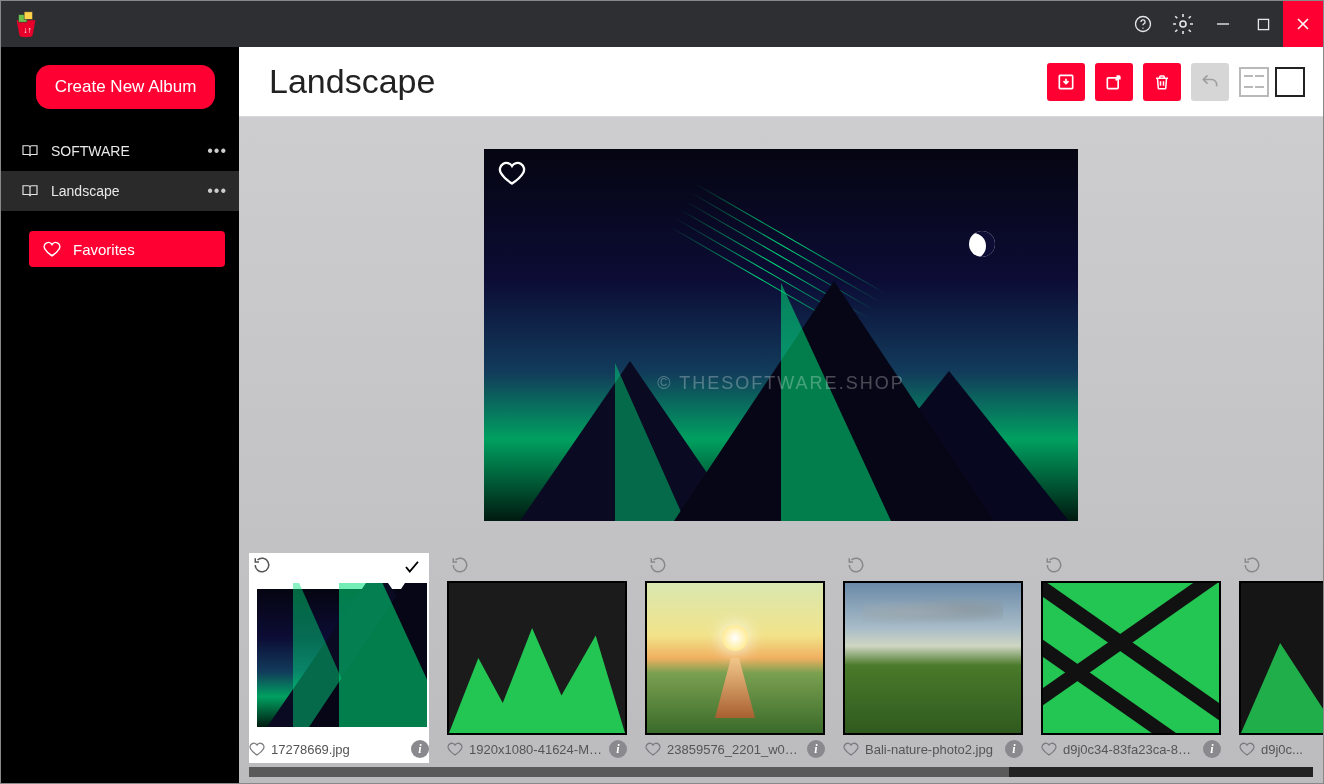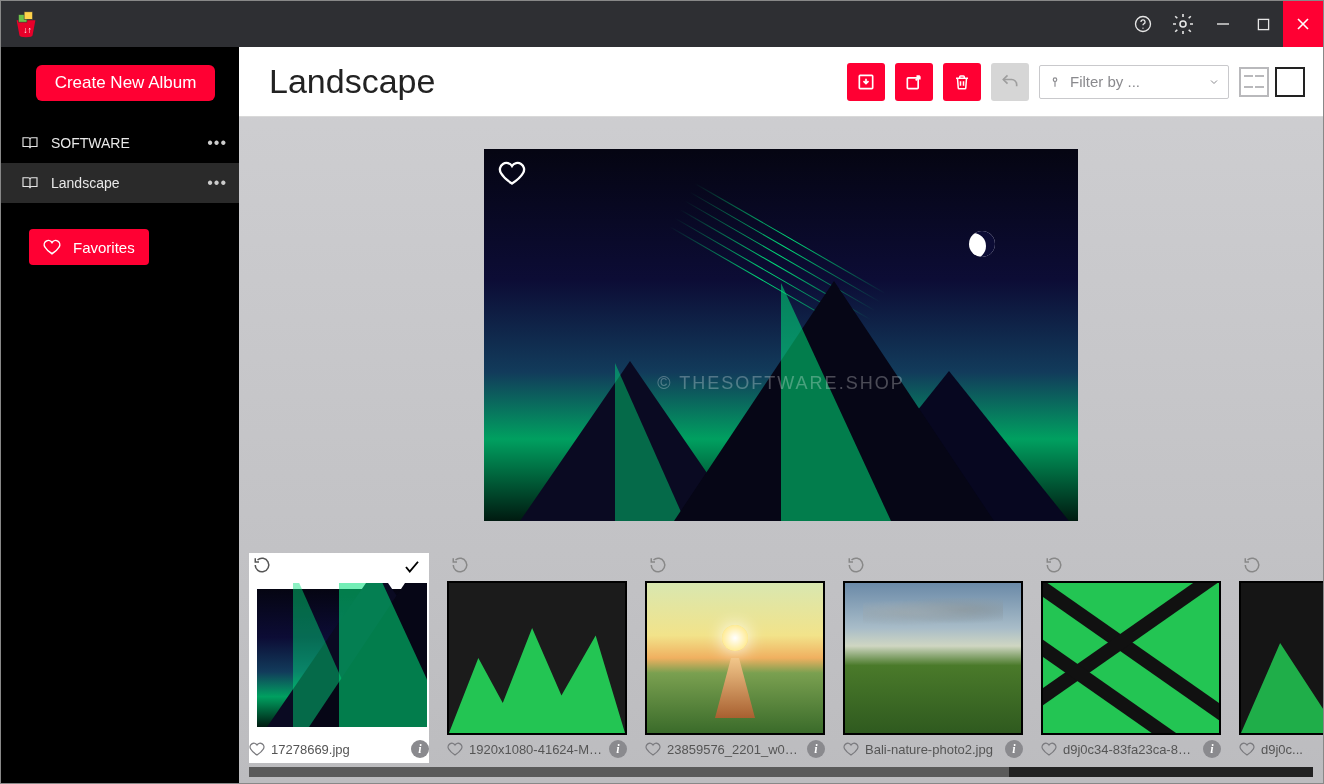--- a/index.html
+++ b/index.html
@@ -12,28 +12,28 @@
   .titlebar-right { display:flex; align-items:stretch; height:46px; }
   .tb-btn { width:40px; height:46px; display:flex; align-items:center; justify-content:center; color:#e6e6e6; cursor:pointer; }
   .tb-btn.close { background:#ff0033; color:#fff; width:40px; }
   .tb-btn svg { stroke:#e6e6e6; fill:none; }
   .tb-btn.close svg { stroke:#fff; }
   .tb-gear svg { stroke:#e6e6e6; }
   
   .body { flex:1; display:flex; min-height:0; }
   
   .sidebar { width:238px; background:#000; display:flex; flex-direction:column; padding-top:18px; }
-  .create-btn { margin:0 24px 22px 35px; height:36px; background:#ff0033; color:#fff; border:none; font-size:17px; border-radius:6px; cursor:pointer; }
+  .create-btn { margin:0 24px 22px 35px; height:44px; background:#ff0033; color:#fff; border:none; font-size:17px; border-radius:14px; cursor:pointer; }
   .album-list { display:flex; flex-direction:column; }
   .album-item { height:40px; display:flex; align-items:center; padding:0 12px 0 20px; color:#e8e8e8; font-size:14px; cursor:pointer; justify-content:space-between; }
   .album-item.active { background:#2a2a2a; }
   .album-left { display:flex; align-items:center; gap:12px; }
   .album-icon { width:18px; height:14px; }
   .more-dots { color:#ccc; font-size:16px; letter-spacing:1px; }
-  .cat-group { margin:26px 14px 0 28px; display:flex; flex-direction:row; gap:10px; }
+  .cat-group { margin:20px 14px 0 28px; display:flex; flex-direction:column; gap:10px; }
   .cat-btn { height:36px; border-radius:4px; display:flex; align-items:center; gap:12px; padding:0 14px; font-size:15px; cursor:pointer; }
   .cat-fav { background:#ff0033; color:#fff; border:none; }
   .cat-add { background:#000; color:#fff; border:1px solid #888; }
   .cat-btn svg { flex-shrink:0; }
   
   .main { flex:1; background:linear-gradient(#cfcfd2,#bcbcbf); display:flex; flex-direction:column; min-width:0; }
   .main-header { height:70px; background:#fff; display:flex; align-items:center; justify-content:space-between; padding:0 18px 0 30px; border-bottom:1px solid #d9d9d9; }
   .page-title { font-size:34px; font-weight:400; color:#222; }
   .header-right { display:flex; align-items:center; gap:10px; }
   .icon-btn { width:38px; height:38px; border-radius:3px; display:flex; align-items:center; justify-content:center; cursor:pointer; }
@@ -203,30 +203,20 @@
             <svg width="18" height="20" viewBox="0 0 24 24">
                 <path d="M4 7h16M9 7V5a1 1 0 0 1 1-1h4a1 1 0 0 1 1 1v2M6 7l1 13a1 1 0 0 0 1 1h8a1 1 0 0 0 1-1l1-13M10 11v6M14 11v6"></path>
               </svg>
           </div>
           <div class="icon-btn disabled">
             <svg width="20" height="20" viewBox="0 0 24 24">
                 <path d="M9 14 4 9l5-5"></path>
                 <path d="M4 9h10a6 6 0 0 1 6 6v2"></path>
               </svg>
           </div>
-          <div class="filter">
-            <svg width="14" height="14" viewBox="0 0 24 24" stroke="#8a8a8e" fill="none" stroke-width="2">
-                <circle cx="12" cy="8" r="3"></circle>
-                <line x1="12" y1="11" x2="12" y2="20"></line>
-              </svg>
-            <span>Filter by ...</span>
-            <svg class="chev" width="12" height="12" viewBox="0 0 24 24" stroke="#8a8a8e" fill="none" stroke-width="2">
-                <polyline points="6 9 12 15 18 9"></polyline>
-              </svg>
-          </div>
           <div class="view-toggle">
             <div class="view-btn grid-inner">
                 <span></span>
                 <span></span>
                 <span></span>
                 <span></span>
               </div>
             <div class="view-btn detail"></div>
           </div>
         </div>

